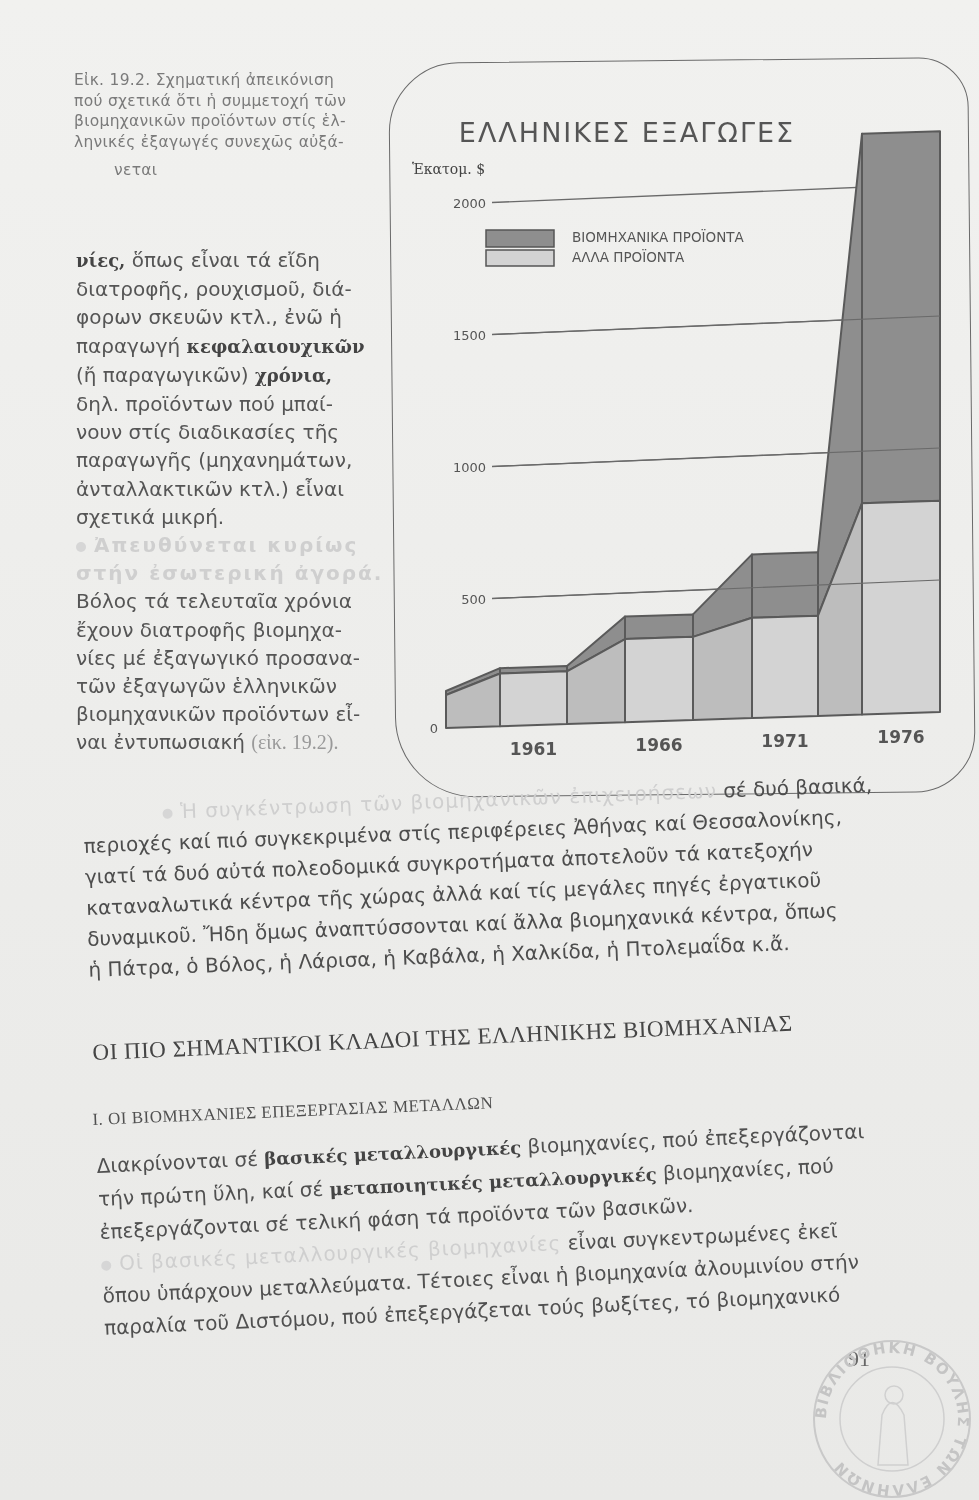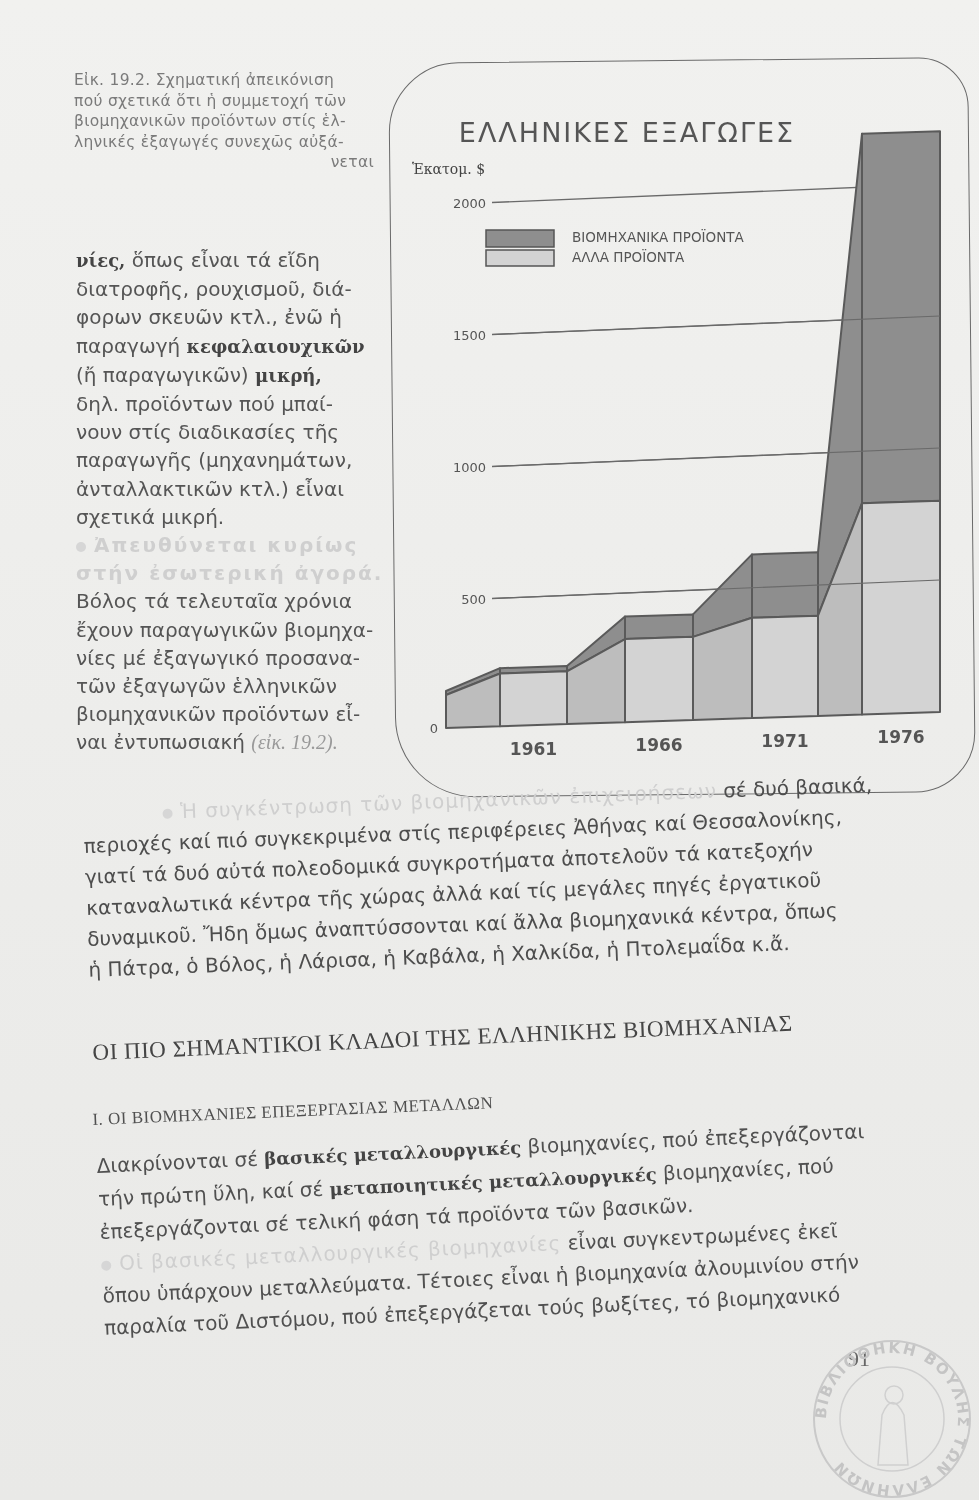--- a/index.html
+++ b/index.html
@@ -11,29 +11,29 @@
     position: relative;
   }
   .page { position: absolute; left: 0; top: 0; width: 979px; height: 1500px;
     background: linear-gradient(180deg, #f1f1ef 0%, #ececea 60%, #e9e9e7 100%); }
 
   .caption {
     position: absolute; left: 74px; top: 70px; width: 300px;
     font-size: 15.5px; line-height: 20.5px; color: #7a7a7a; letter-spacing: 0.3px;
   }
   .caption .cap-line { display: block; white-space: nowrap; }
-  .caption .cap-last { display:block; text-align: right; padding-left: 40px; }
+  .caption .cap-last { display:block; text-align: left; padding-left: 40px; margin-top: 8px; }
 
   .left-text {
     position: absolute; left: 76px; top: 246px; width: 320px;
     font-size: 20px; line-height: 28.2px; color: #555;
   }
   .left-text .ln { display: block; white-space: nowrap; }
   .bold-serif { font-family: "DejaVu Serif", serif; font-weight: bold; color: #444; font-size: 18px; }
-  .italic-serif { font-family: "Liberation Serif", serif; font-style: italic; color: #999; text-align: center; }
+  .italic-serif { font-family: "Liberation Serif", serif; color: #999; text-align: center; }
   .faded { color: #cfcfcf; font-weight: bold; letter-spacing: 2px; }
   .bullet { display:inline-block; width:10px; height:10px; border-radius:50%; background:#d6d6d6; margin-right:8px; vertical-align: middle; }
 
   .chart-frame {
     position: absolute; left: 392px; top: 60px; width: 578px; height: 733px;
     border: 1.5px solid #6a6a6a; border-radius: 70px 50px 60px 80px;
     transform: rotate(-0.6deg);
   }
   svg#chart { position: absolute; left: 392px; top: 60px; }
 
@@ -80,30 +80,30 @@
     <span class="cap-line">βιομηχανικῶν προϊόντων στίς ἑλ-</span>
     <span class="cap-line">ληνικές ἐξαγωγές συνεχῶς αὐξά-</span>
     <span class="cap-last">νεται</span>
   </div>
 
   <div class="left-text">
     <span class="ln"><span class="bold-serif">νίες,</span><span> ὅπως εἶναι τά εἴδη</span></span>
     <span class="ln">διατροφῆς, ρουχισμοῦ, διά-</span>
     <span class="ln">φορων σκευῶν κτλ., ἐνῶ ἡ</span>
     <span class="ln"><span>παραγωγή </span><span class="bold-serif">κεφαλαιουχικῶν</span></span>
-    <span class="ln"><span>(ἤ παραγωγικῶν) </span><span class="bold-serif">μικρή,</span></span>
+    <span class="ln"><span>(ἤ παραγωγικῶν) </span><span class="bold-serif">χρόνια,</span></span>
     <span class="ln">δηλ. προϊόντων πού μπαί-</span>
     <span class="ln">νουν στίς διαδικασίες τῆς</span>
     <span class="ln">παραγωγῆς (μηχανημάτων,</span>
     <span class="ln">ἀνταλλακτικῶν κτλ.) εἶναι</span>
     <span class="ln">σχετικά μικρή.</span>
     <span class="ln faded"><span class="bullet"></span><span>Ἀπευθύνεται κυρίως</span></span>
     <span class="ln faded">στήν ἐσωτερική ἀγορά.</span>
     <span class="ln">Βόλος τά τελευταῖα χρόνια</span>
-    <span class="ln">ἔχουν παραγωγικῶν βιομηχα-</span>
+    <span class="ln">ἔχουν διατροφῆς βιομηχα-</span>
     <span class="ln">νίες μέ ἐξαγωγικό προσανα-</span>
     <span class="ln">τῶν ἐξαγωγῶν ἑλληνικῶν</span>
     <span class="ln">βιομηχανικῶν προϊόντων εἶ-</span>
     <span class="ln"><span>ναι ἐντυπωσιακή </span><span class="italic-serif">(εἰκ. 19.2).</span></span>
   </div>
 
   <div class="chart-frame"></div>
   <svg id="chart" width="580" height="740">
     <text id="chart-title" x="235" y="82" text-anchor="middle" font-family="DejaVu Sans, sans-serif" font-size="27" fill="#555" letter-spacing="2">ΕΛΛΗΝΙΚΕΣ ΕΞΑΓΩΓΕΣ</text>
     <text id="y-label" x="20" y="114" font-family="DejaVu Serif, serif" font-size="14" fill="#444">Ἑκατομ. $</text>

